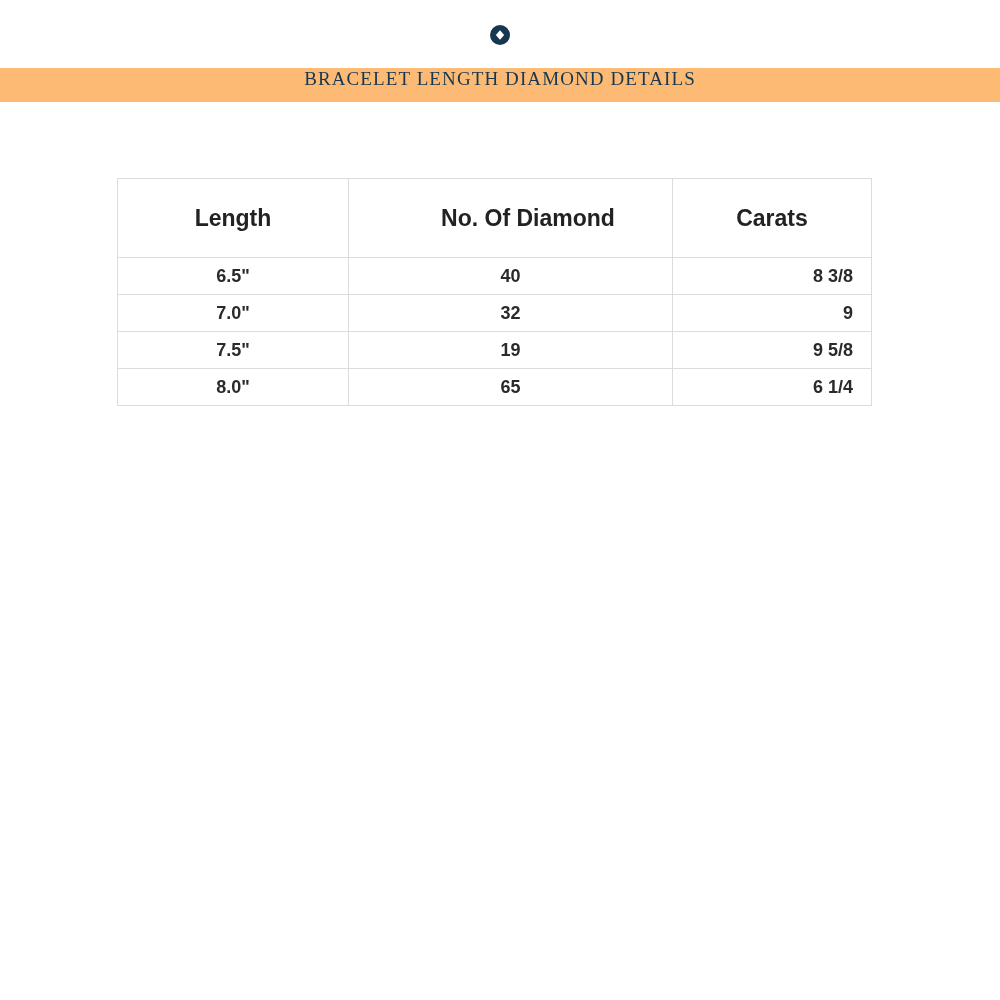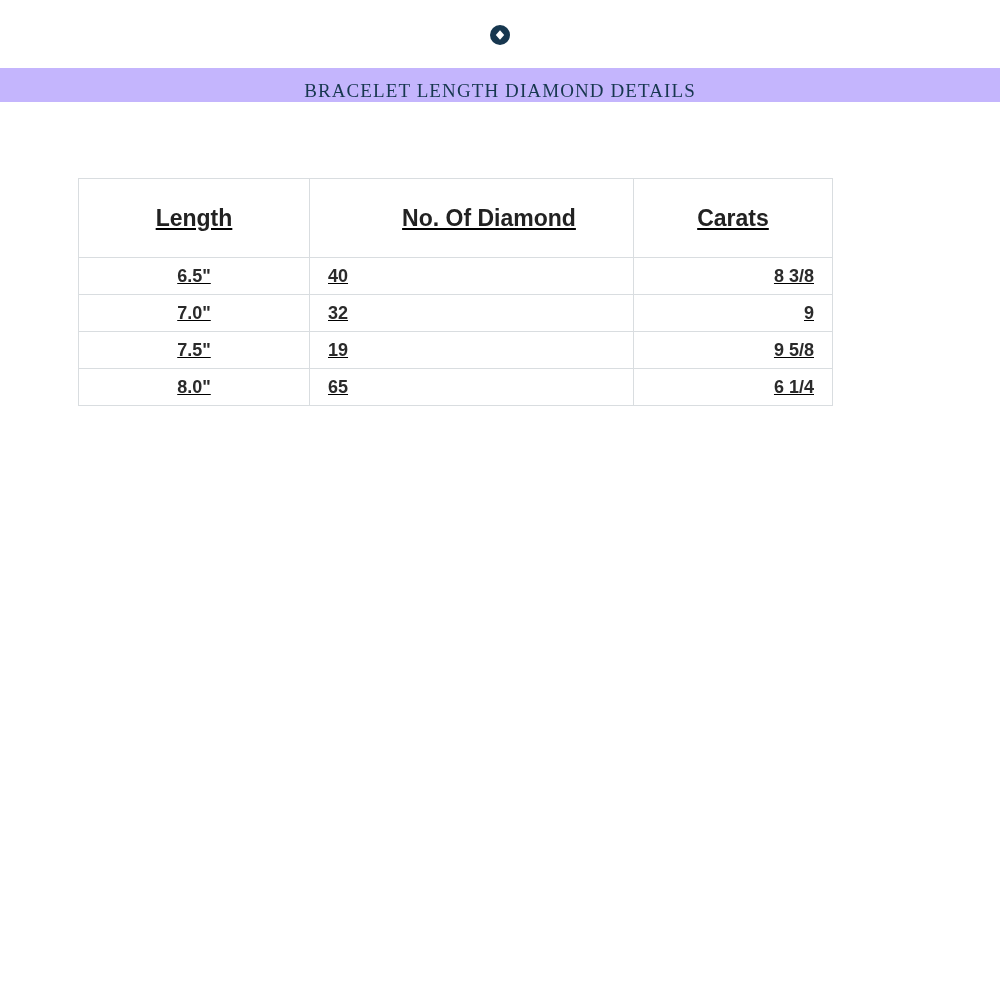--- a/index.html
+++ b/index.html
@@ -40,40 +40,39 @@
     letter-spacing: 3.2px;
     color: #17374f;
     font-weight: 400;
   }
 
   
   .title-band {
     margin-top: 22px;
     width: 100%;
     height: 34px;
-    background: #c4b5fd;
+    background: #fdba74;
     display: flex;
-    align-items: flex-end;
+    align-items: flex-start;
     justify-content: center;
   }
 
   .title-band-text {
     font-family: "Liberation Serif", serif;
     font-size: 19px;
     letter-spacing: 1.1px;
     color: #17374f;
     font-variant: small-caps;
     text-transform: uppercase;
   }
 
   
   .table-wrap {
-    margin: 76px 0 0 78px;
+    margin: 76px 0 0 117px;
     width: 710px;
-    text-decoration: underline;
   }
 
   table.spec {
     border-collapse: collapse;
     width: 710px;
     table-layout: fixed;
   }
 
   table.spec th,
   table.spec td {
@@ -96,21 +95,21 @@
     font-size: 18px;
     font-weight: 600;
     padding: 0 18px;
   }
 
   .col-length   { width: 228px; }
   .col-diamond  { width: 286px; padding-left: 36px; }
   .col-carats   { width: 196px; }
 
   td.c-length  { text-align: center; }
-  td.c-diamond { }
+  td.c-diamond { text-align: center; }
   td.c-carats  { text-align: right; padding-left: 56px; }
 </style>
 </head>
 <body>
 
 <div class="page">
 
   <div class="brand">
     <span class="brand-mark">
       <svg width="22" height="22" viewBox="0 0 22 22" xmlns="http://www.w3.org/2000/svg">

